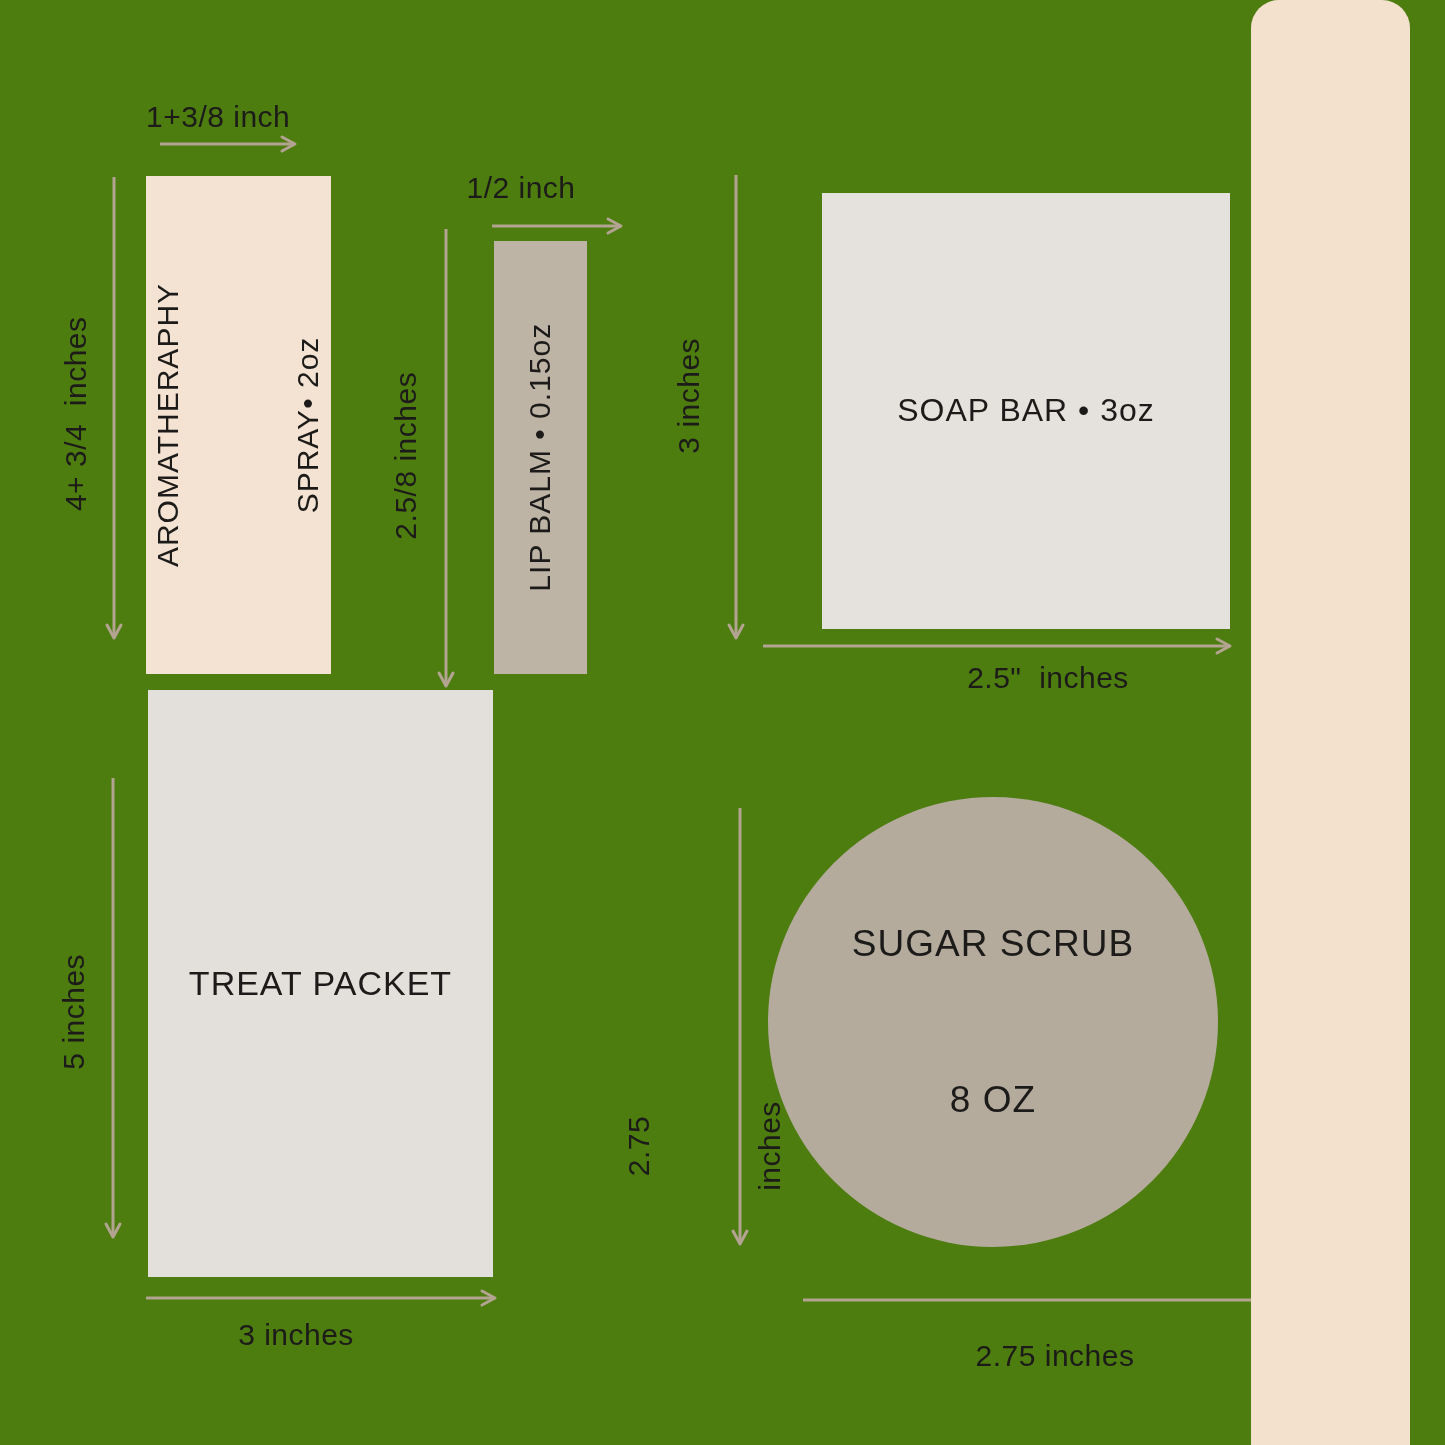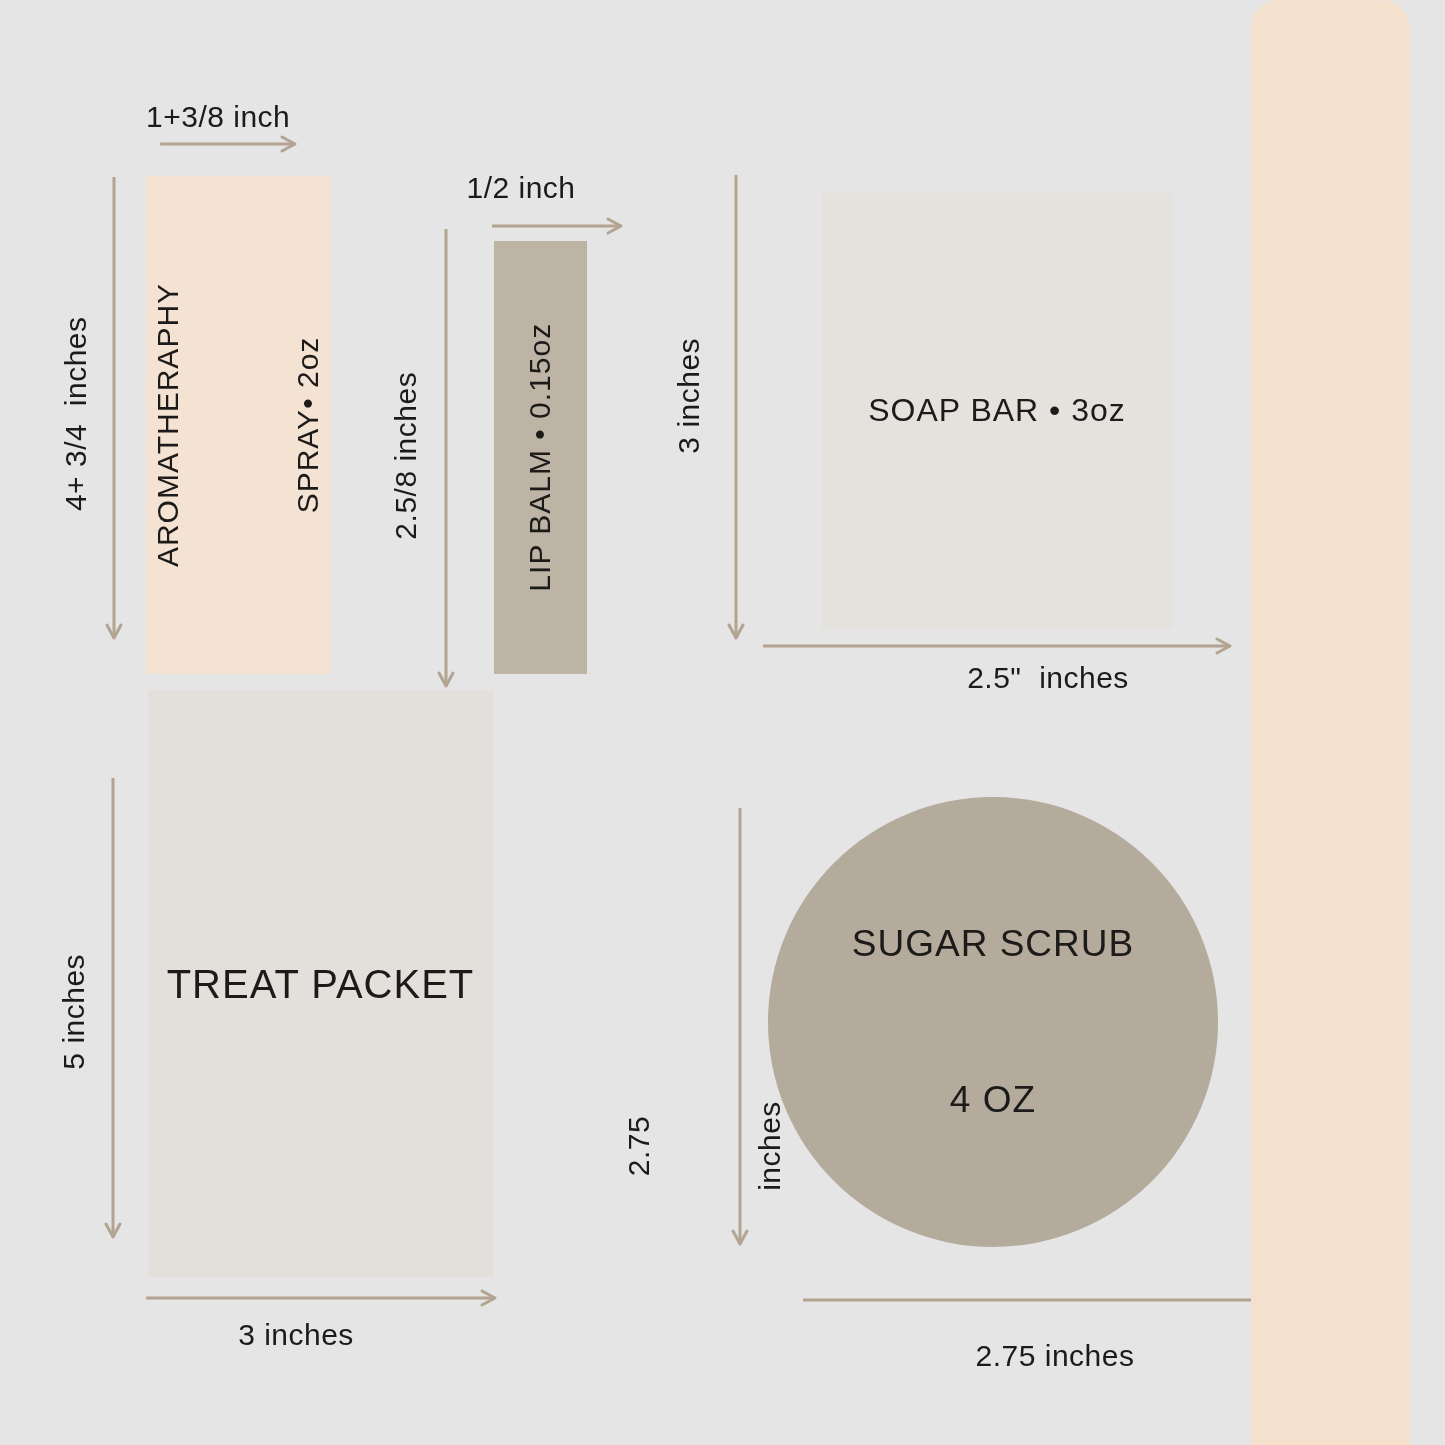--- a/index.html
+++ b/index.html
@@ -1,35 +1,35 @@
 <!DOCTYPE html>
 <html><head>
 <meta charset="utf-8">
 <style>
   html,body{margin:0;padding:0;background:#ffffff;}
   .canvas{
-    position:relative;width:1445px;height:1445px;background:#e5e5e5;overflow:hidden;
+    position:relative;width:1445px;height:1445px;background:#4d7c0f;overflow:hidden;
     font-family:"Liberation Sans", sans-serif;
   }
   .label{
     position:absolute;font-size:30px;letter-spacing:0.5px;white-space:pre;
     text-align:center;line-height:1.2;
   }
   .vlabel{
     position:absolute;font-size:30px;letter-spacing:0.5px;white-space:pre;
     text-align:center;transform:rotate(-90deg);line-height:1.45;
   }
   .shape{position:absolute;display:flex;align-items:center;justify-content:center;}
   .shape-label{font-size:30px;letter-spacing:1px;text-align:center;line-height:1.55;white-space:pre;}
   .rot{transform:rotate(-90deg);}
   .arrow{position:absolute;line-height:0;}
   .arrow svg line,.arrow svg polyline{stroke:currentColor;stroke-width:3;fill:none;stroke-linecap:round;stroke-linejoin:round;}
   .sidebar{position:absolute;left:1251px;top:0;width:159px;height:1445px;border-radius:28px 28px 0 0;}
   .soap-label{font-size:32px;}
-  .treat-label{font-size:40px;}
+  .treat-label{font-size:34px;}
   .scrub-label{font-size:37px;line-height:1.4;}
 </style>
 </head>
 <body>
 
 <div class="canvas" style="color: rgb(28, 27, 25);">
 
   <div class="label" style="left:146px;top:99px;width:220px;text-align:left;">1+3/8 inch</div>
 
   <div class="arrow" style="left: 160px; top: 134px; color: rgb(179, 164, 146);">
@@ -79,21 +79,21 @@
 
   <div class="arrow" style="left: 726px; top: 175px; color: rgb(179, 164, 146);">
     <svg width="20" height="466">
         <line x1="10" y1="0" x2="10" y2="462"></line>
         <polyline points="3,450 10,463 17,450"></polyline>
       </svg>
   </div>
 
   <div class="vlabel" style="left:569px;top:374px;width:240px;">3 inches</div>
 
-  <div class="shape" style="left: 822px; top: 193px; width: 350px; height: 436px; background-color: rgb(229, 226, 222);">
+  <div class="shape" style="left: 822px; top: 193px; width: 408px; height: 436px; background-color: rgb(229, 226, 222);">
     <div class="shape-label soap-label">SOAP BAR • 3oz</div>
   </div>
 
   <div class="arrow" style="left: 763px; top: 636px; color: rgb(179, 164, 146);">
     <svg width="470" height="20">
         <line x1="1" y1="10" x2="466" y2="10"></line>
         <polyline points="454,3 467,10 454,17"></polyline>
       </svg>
   </div>
 
@@ -129,21 +129,21 @@
   </div>
 
   <div class="vlabel" style="left:594px;top:972px;width:220px;">
     <div>2.75</div>
     <div>inches</div>
   </div>
 
   <div class="shape" style="left: 768px; top: 797px; width: 450px; height: 450px; border-radius: 50%; background-color: rgb(180, 171, 157);">
     <div class="shape-label scrub-label">
       <div>SUGAR SCRUB</div>
-      <div>4 OZ</div>
+      <div>8 OZ</div>
     </div>
   </div>
 
   <div class="arrow" style="left: 803px; top: 1297px; color: rgb(179, 164, 146);">
     <svg width="450" height="6">
         <line x1="0" y1="3" x2="450" y2="3"></line>
       </svg>
   </div>
 
   <div class="label" style="left:905px;top:1338px;width:300px;text-align:center;">2.75 inches</div>

